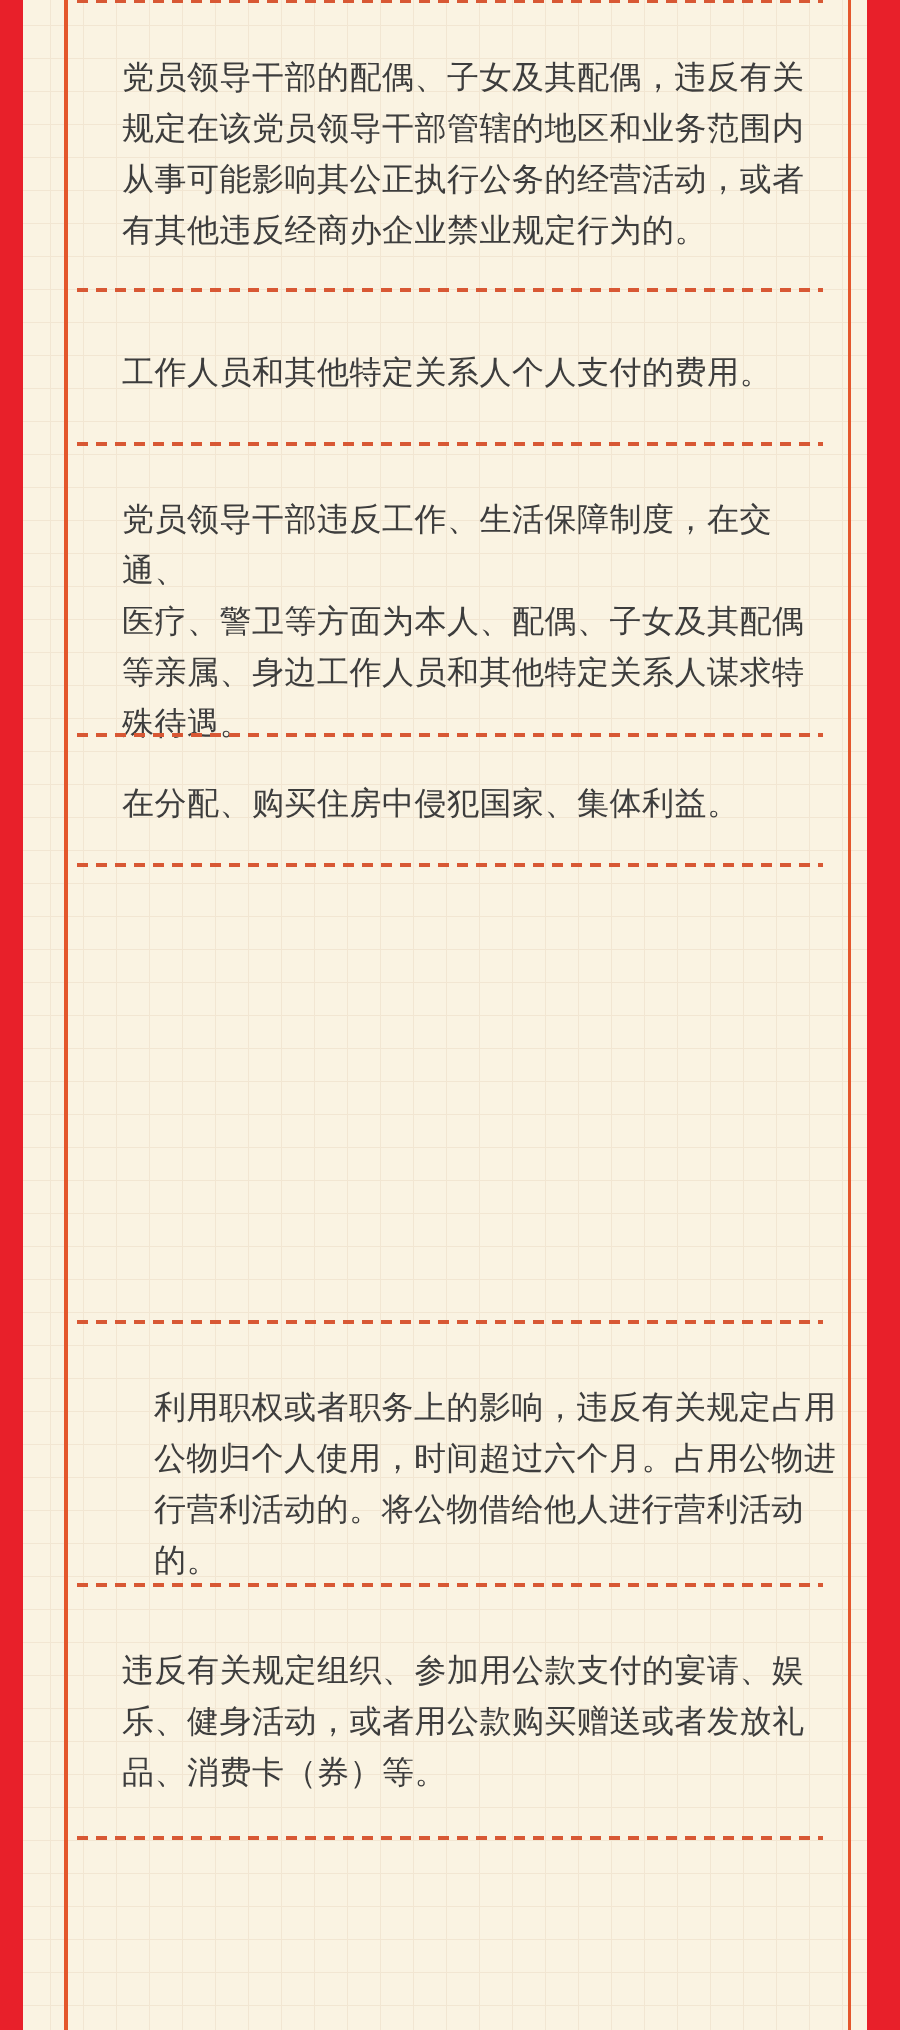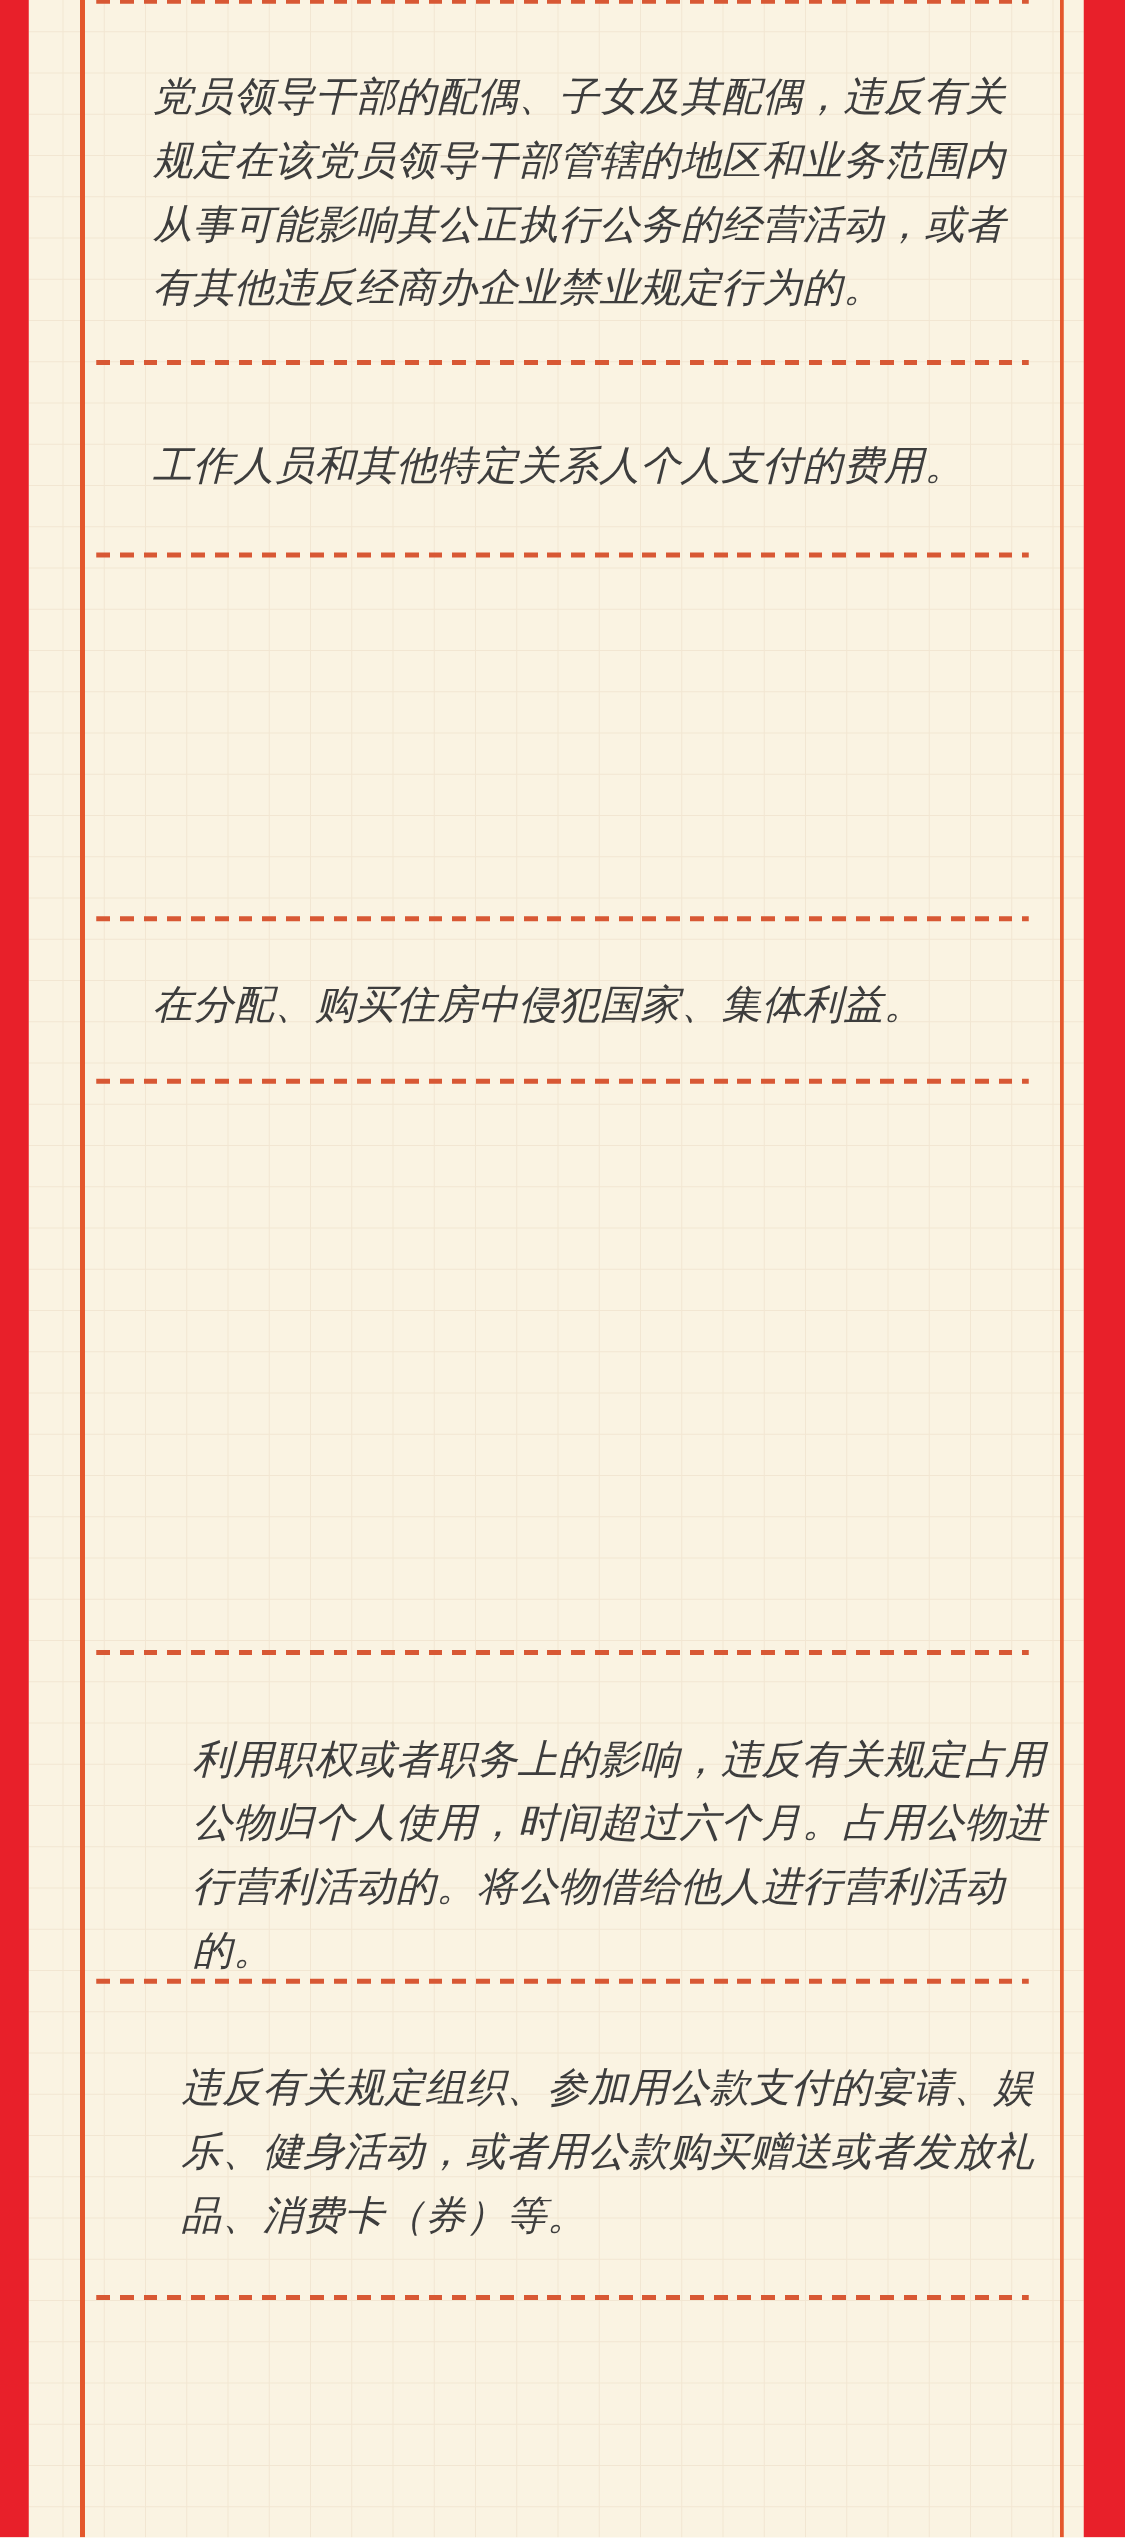--- a/index.html
+++ b/index.html
@@ -3,21 +3,21 @@
 <meta charset="utf-8">
 <style>
   :root {
     --frame-color: #e8202a;
     --paper-color: #faf3e2;
     --grid-color: #f2e6d2;
     --accent-line-color: #e4572c;
     --dash-color: #d85834;
     --text-color: #3d3d3d;
   }
-  * { margin: 0; padding: 0; box-sizing: border-box; font-style: italic; }
+  * { margin: 0; padding: 0; box-sizing: border-box; }
   html, body { background: #ffffff; }
   .page {
     position: relative;
     width: 900px;
     height: 2030px;
     background: var(--paper-color);
     overflow: hidden;
     font-family: "Liberation Sans", sans-serif;
   }
   .paper {
@@ -80,39 +80,43 @@
     white-space: pre-line;
     letter-spacing: 0.5px;
     z-index: 1;
   }
   .p1 { top: 52px; }
   .p2 { top: 347px; }
   .p3 { top: 494px; }
   .p4 { top: 778px; }
   .p5 { top: 925px; }
   .p6 { top: 1382px; margin-left: 32px; }
-  .p7 { top: 1645px; margin-left: 23px; }
+  .p7 { top: 1645px; }
   .p8 { top: 1900px; }
 </style>
 </head>
 <body>
 
 <div class="page">
   <div class="paper">
     <div class="sep sep-top"></div>
 
     <div class="para p1">党员领导干部的配偶、子女及其配偶，违反有关
 规定在该党员领导干部管辖的地区和业务范围内
 从事可能影响其公正执行公务的经营活动，或者
 有其他违反经商办企业禁业规定行为的。</div>
     <div class="sep s1"></div>
 
     <div class="para p2">工作人员和其他特定关系人个人支付的费用。</div>
     <div class="sep s2"></div>
 
+    <div class="para p3">党员领导干部违反工作、生活保障制度，在交通、
+医疗、警卫等方面为本人、配偶、子女及其配偶
+等亲属、身边工作人员和其他特定关系人谋求特
+殊待遇。</div>
     <div class="sep s3"></div>
 
     <div class="para p4">在分配、购买住房中侵犯国家、集体利益。</div>
     <div class="sep s4"></div>
 
     <div class="sep s5"></div>
 
     <div class="para p6">利用职权或者职务上的影响，违反有关规定占用
 公物归个人使用，时间超过六个月。占用公物进
 行营利活动的。将公物借给他人进行营利活动的。</div>

